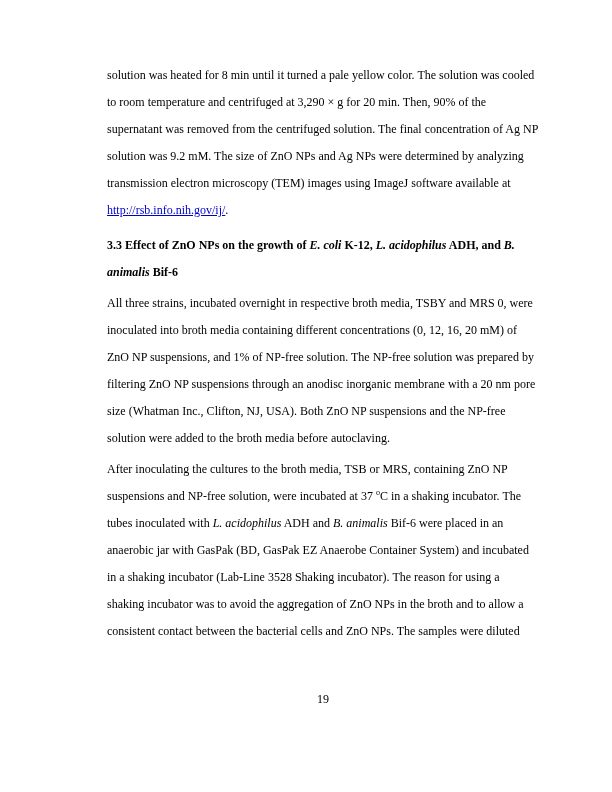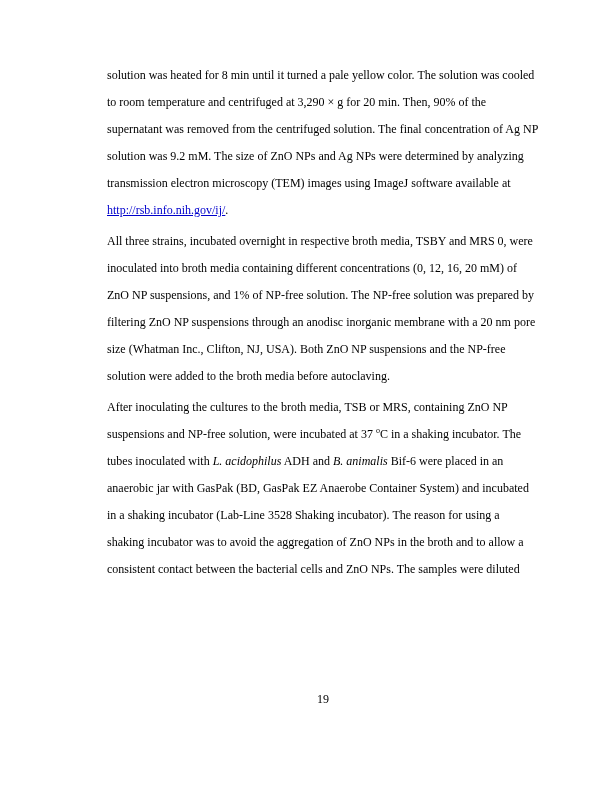--- a/index.html
+++ b/index.html
@@ -65,20 +65,21 @@
 </style>
 </head>
 <body>
 
 <div class="page">
 
   <div class="content">
 
     <p class="body-para"><span>solution was heated for 8 min until it turned a pale yellow color. The solution was cooled to room temperature and centrifuged at 3,290 × g for 20 min. Then, 90% of the supernatant was removed from the centrifuged solution. The final concentration of Ag NP solution was 9.2 mM. The size of ZnO NPs and Ag NPs were determined by analyzing transmission electron microscopy (TEM) images using ImageJ software available at </span><a class="doc-link" href="#">http://rsb.info.nih.gov/ij/</a><span>.</span></p>
 
+    <h3 class="heading"><span>3.3 Effect of ZnO NPs on the growth of </span><em>E. coli</em><span> K-12, </span><em>L. acidophilus</em><span> ADH, and </span><em>B. animalis</em><span> Bif-6</span></h3>
 
     <p class="body-para"><span>All three strains, incubated overnight in respective broth media, TSBY and MRS 0, were inoculated into broth media containing different concentrations (0, 12, 16, 20 mM) of ZnO NP suspensions, and 1% of NP-free solution. The NP-free solution was prepared by filtering ZnO NP suspensions through an anodisc inorganic membrane with a 20 nm pore size (Whatman Inc., Clifton, NJ, USA). Both ZnO NP suspensions and the NP-free solution were added to the broth media before autoclaving.</span></p>
 
     <p class="body-para"><span>After inoculating the cultures to the broth media, TSB or MRS, containing ZnO NP suspensions and NP-free solution, were incubated at 37 </span><sup class="deg">o</sup><span>C in a shaking incubator. The tubes inoculated with </span><em>L. acidophilus</em><span> ADH and </span><em>B. animalis</em><span> Bif-6 were placed in an anaerobic jar with GasPak (BD, GasPak EZ Anaerobe Container System) and incubated in a shaking incubator (Lab-Line 3528 Shaking incubator). The reason for using a shaking incubator was to avoid the aggregation of ZnO NPs in the broth and to allow a consistent contact between the bacterial cells and ZnO NPs. The samples were diluted</span></p>
 
   </div>
 
   <div class="page-number">19</div>
 
 </div>

